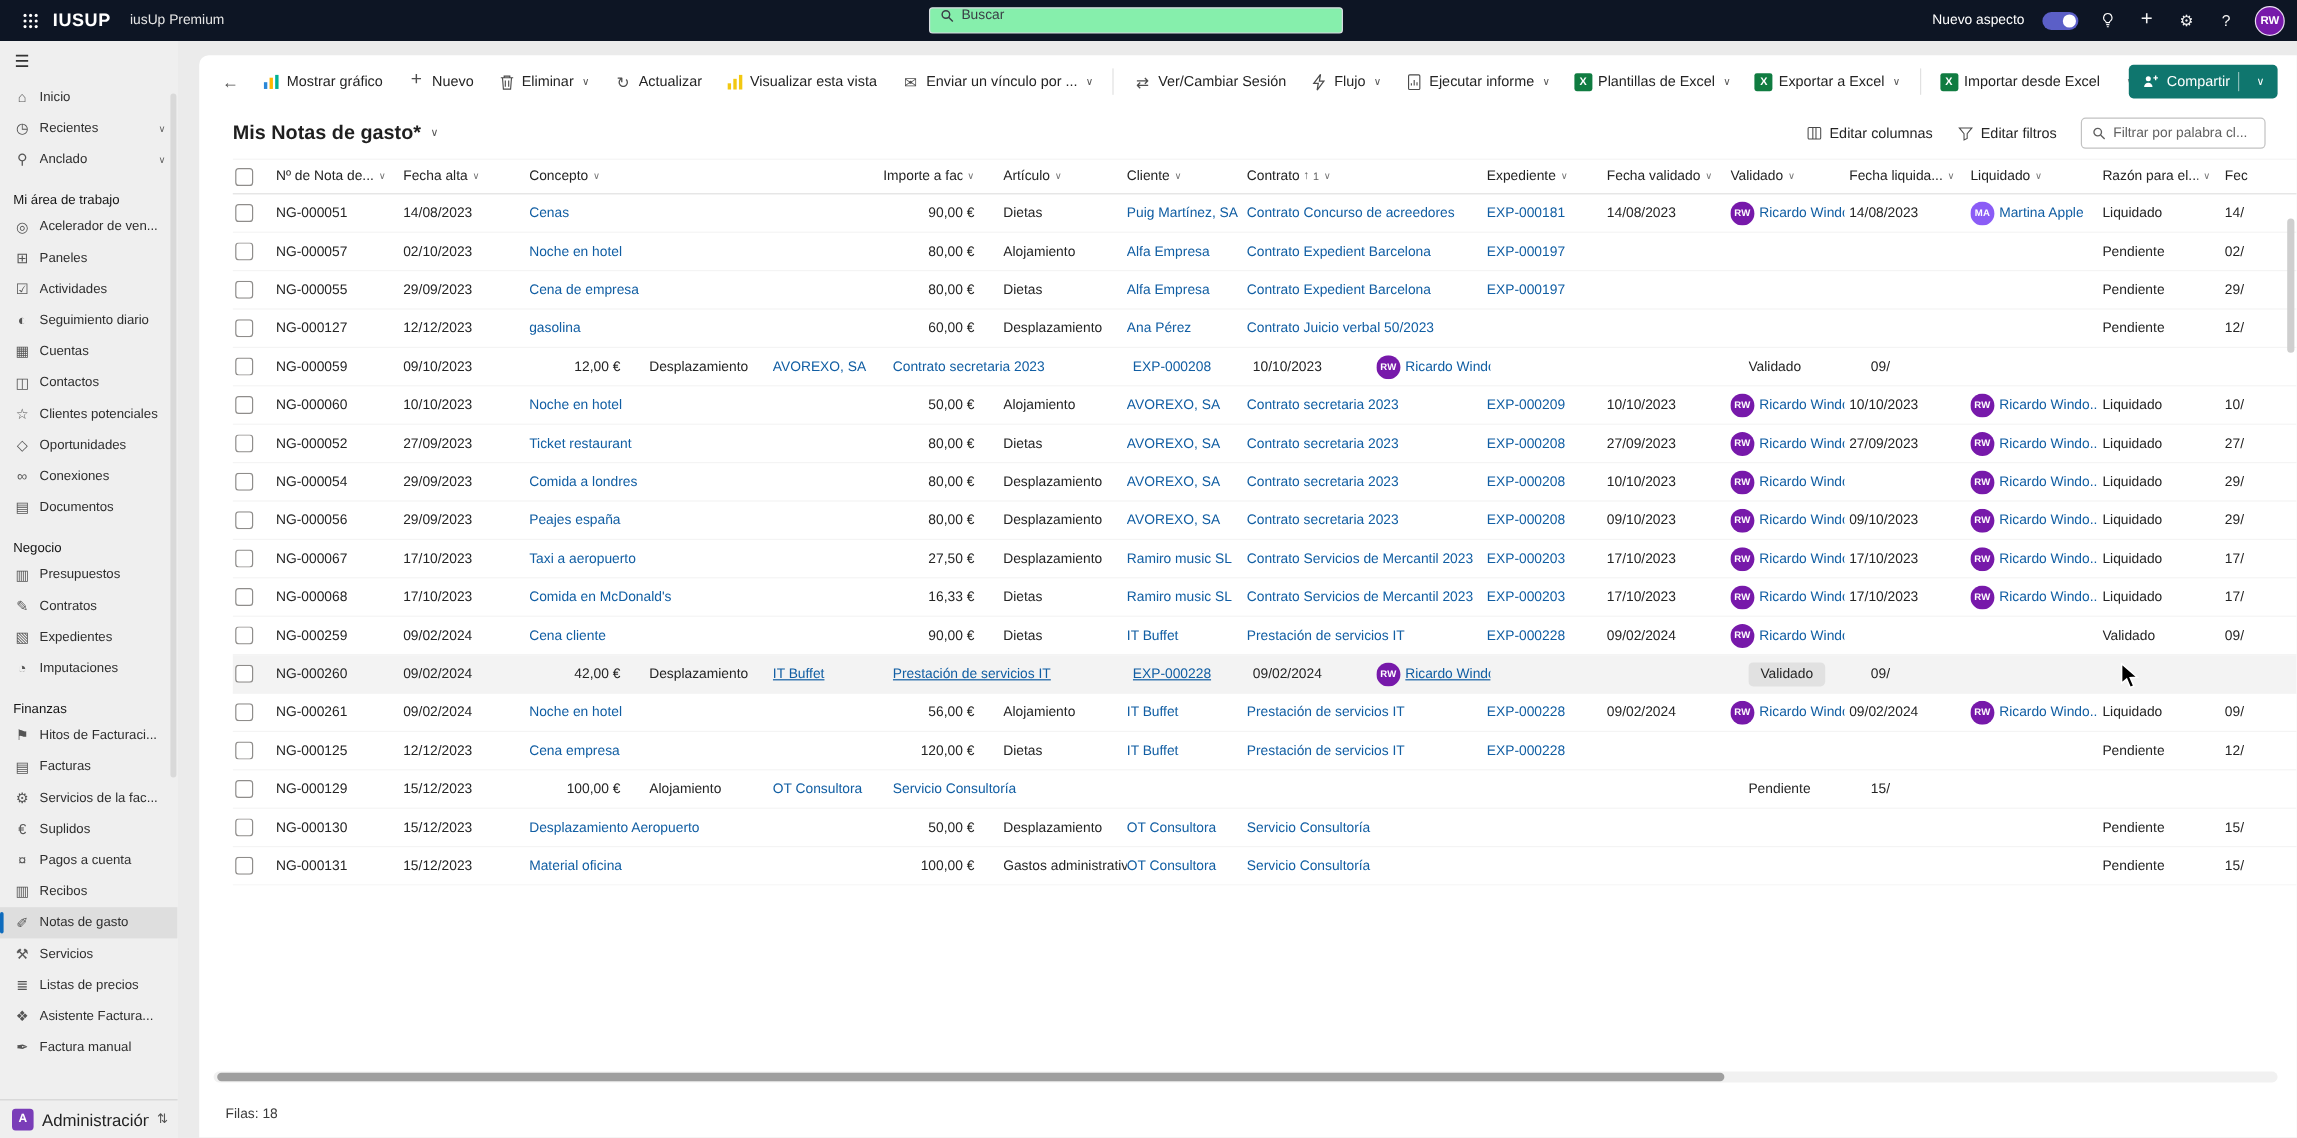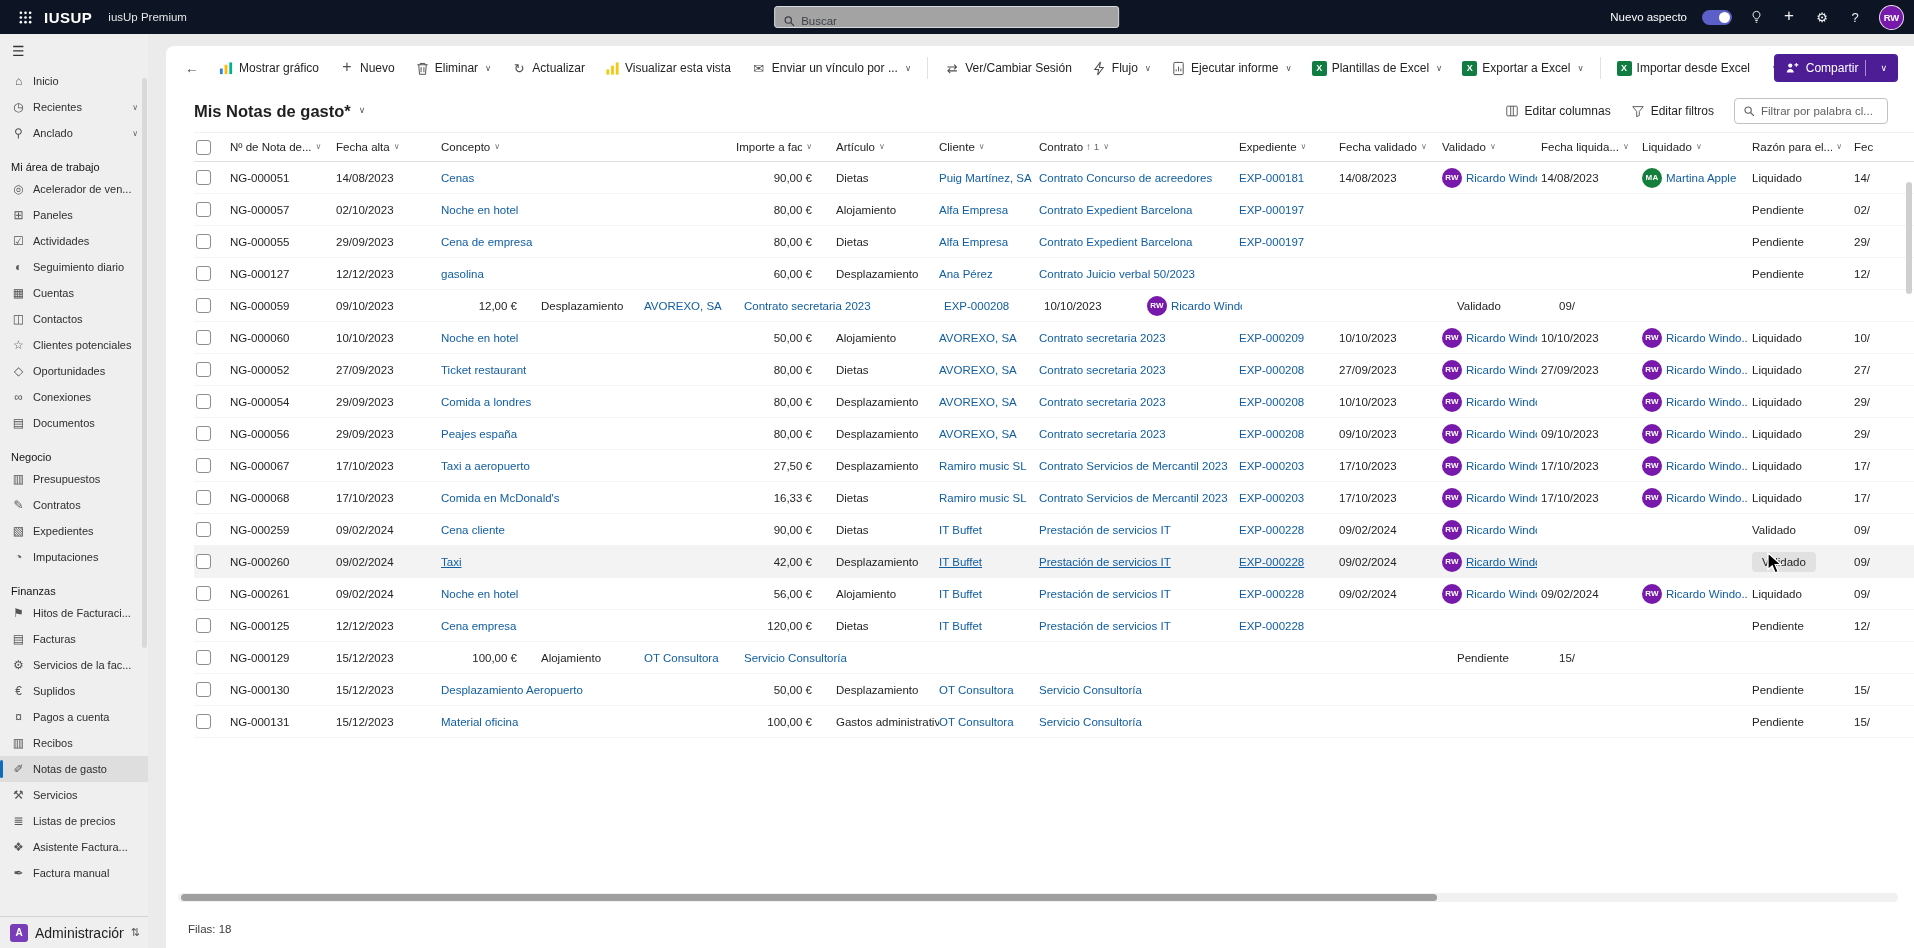--- a/index.html
+++ b/index.html
@@ -6,21 +6,21 @@
   html,body{width:1914px;height:948px;overflow:hidden;background:#ebebeb;
     font-family:"Liberation Sans",sans-serif;color:#242424}
 
   
   .topbar{position:fixed;top:0;left:0;width:1914px;height:34px;background:#0d1524;
     display:flex;align-items:center;color:#fff;z-index:20;padding:0 10px}
   .tb-waffle{width:30px;height:30px;background:none;border:none;display:flex;align-items:center;justify-content:center;cursor:pointer}
   .tb-logo{font-size:15px;font-weight:800;letter-spacing:.5px;margin-left:4px;color:#fff}
   .tb-appname{font-size:11.5px;color:#e6e6e6;margin-left:16px}
   .tb-search{position:absolute;left:50%;transform:translateX(-53%);width:345px;height:22px;
-    background:#a3a3a3;border:1px solid #d8dbe0;border-radius:3px;display:flex;align-items:flex-end;gap:6px;padding:0 8px}
+    background:#86efac;border:1px solid #d8dbe0;border-radius:3px;display:flex;align-items:flex-start;gap:6px;padding:0 8px}
   .tb-search input{flex:1;background:transparent;border:none;outline:none;font-size:11.5px;color:#1c2025;font-family:inherit}
   .tb-search input::placeholder{color:#3a3f46}
   .tb-right{margin-left:auto;display:flex;align-items:center;gap:15px}
   .tb-nl{font-size:11.5px;color:#fff}
   .tb-toggle{width:30px;height:15px;border-radius:8px;background:#5b5fc7;position:relative;display:inline-block;cursor:pointer}
   .tb-toggle .knob{position:absolute;right:2px;top:2px;width:11px;height:11px;border-radius:50%;background:#fff}
   .tb-ic{font-size:13px;color:#f3f3f3;cursor:pointer;display:inline-flex;align-items:center;justify-content:center;width:18px}
   .tb-plus{font-size:17px;font-weight:400;margin-top:-2px}
   .tb-avatar{width:25px;height:25px;border-radius:50%;background:#7719aa;border:1.5px solid rgba(255,255,255,.85);
     color:#fff;font-size:9.5px;font-weight:700;display:inline-flex;align-items:center;justify-content:center;cursor:pointer}
@@ -52,21 +52,21 @@
   .cb-btn{display:flex;align-items:center;gap:5px;height:30px;padding:0 9px;border:none;background:transparent;
     border-radius:4px;font-size:12px;color:#242424;font-family:inherit;cursor:pointer;white-space:nowrap}
   .cb-back{padding:0 8px;font-size:14px;color:#444}
   .cb-sep{width:1px;height:22px;background:#e1e1e1;margin:0 5px;flex:none}
   .chev{font-size:8.5px;color:#555;margin-left:2px}
   .gi{font-size:13px;color:#4f4f4f;width:16px;display:inline-flex;justify-content:center}
   .plusi{font-size:16px;margin-top:-2px}
   .svgi{width:15px;height:15px;display:inline-block}
   .xli{display:inline-flex;width:15px;height:15px;background:#107c41;color:#fff;font-size:9px;font-weight:700;
     align-items:center;justify-content:center;border-radius:2px}
-  .share-btn{margin-left:auto;display:flex;align-items:center;gap:7px;background:#4c1d95;color:#fff;border:none;
+  .share-btn{margin-left:auto;display:flex;align-items:center;gap:7px;background:#0f766e;color:#fff;border:none;
     height:28px;padding:0 4px 0 11px;border-radius:4px;font-size:12px;font-family:inherit;cursor:pointer;flex:none}
   .sh-sep{width:1px;height:16px;background:rgba(255,255,255,.5)}
   .sh-ch{font-size:9px;color:#fff;padding:0 7px}
 
   
   .view-header{display:flex;align-items:center;justify-content:space-between;padding:10px 26px 8px 28px}
   .vh-title{display:flex;gap:8px;cursor:pointer}
   .vh-t{font-size:16.5px;font-weight:700;color:#1f1f1f}
   .vh-ch{font-size:9px;color:#555;margin-top:3px}
   .vh-actions{display:flex;align-items:center;gap:20px}
@@ -521,21 +521,21 @@
           <div class="gcell c6"><span class="link">Puig Martínez, SA</span></div>
           <div class="gcell c7"><span class="link">Contrato Concurso de acreedores</span></div>
           <div class="gcell c8"><span class="link">EXP-000181</span></div>
           <div class="gcell c9">14/08/2023</div>
           <div class="gcell c10 persona">
             <span class="avatar" style="background:#7719aa">RW</span>
             <span class="link pname">Ricardo Windo...</span>
           </div>
           <div class="gcell c11">14/08/2023</div>
           <div class="gcell c12 persona">
-            <span class="avatar" style="background:#15803d">MA</span>
+            <span class="avatar" style="background:#8b5cf6">MA</span>
             <span class="link pname">Martina Apple</span>
           </div>
           <div class="gcell c13">Liquidado</div>
           <div class="gcell c14">14/</div>
         </div>
         <div class="grid-row">
           <div class="gcell c0">
             <span class="cb-box"></span>
           </div>
           <div class="gcell c1">NG-000057</div>
@@ -783,21 +783,20 @@
           <div class="gcell c12 persona"></div>
           <div class="gcell c13">Validado</div>
           <div class="gcell c14">09/</div>
         </div>
         <div class="grid-row hovered">
           <div class="gcell c0">
             <span class="cb-box"></span>
           </div>
           <div class="gcell c1">NG-000260</div>
           <div class="gcell c2">09/02/2024</div>
-          <div class="gcell c3"><span class="link">Taxi</span></div>
           <div class="gcell c4">42,00 €</div>
           <div class="gcell c5">Desplazamiento</div>
           <div class="gcell c6"><span class="link">IT Buffet</span></div>
           <div class="gcell c7"><span class="link">Prestación de servicios IT</span></div>
           <div class="gcell c8"><span class="link">EXP-000228</span></div>
           <div class="gcell c9">09/02/2024</div>
           <div class="gcell c10 persona">
             <span class="avatar" style="background:#7719aa">RW</span>
             <span class="link pname">Ricardo Windo...</span>
           </div>

